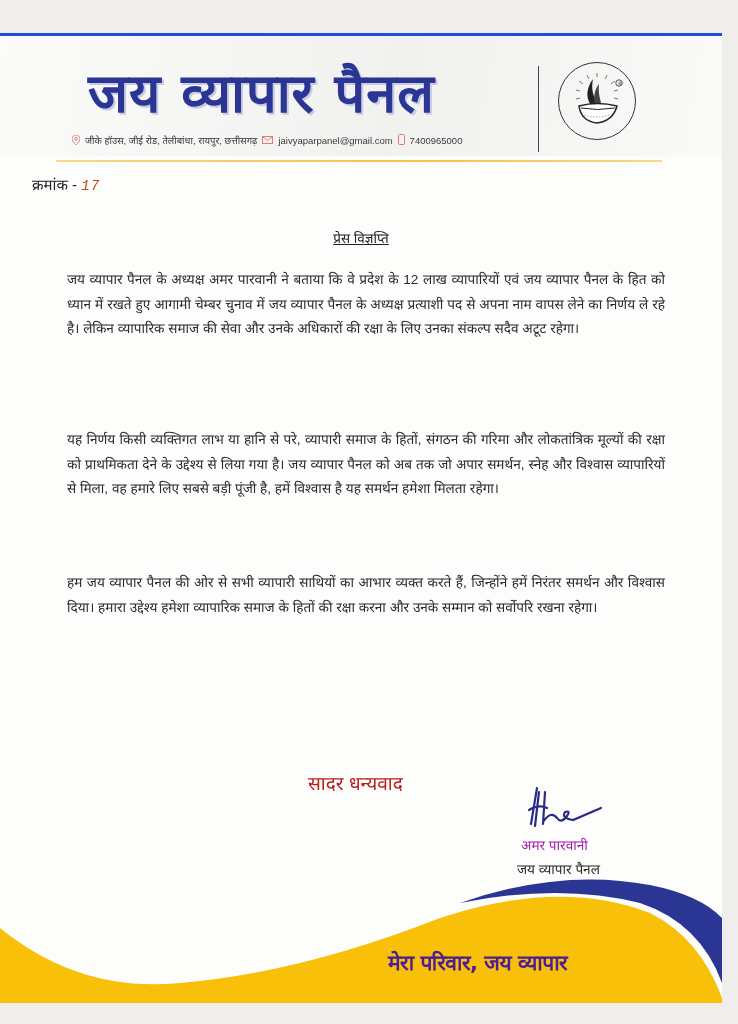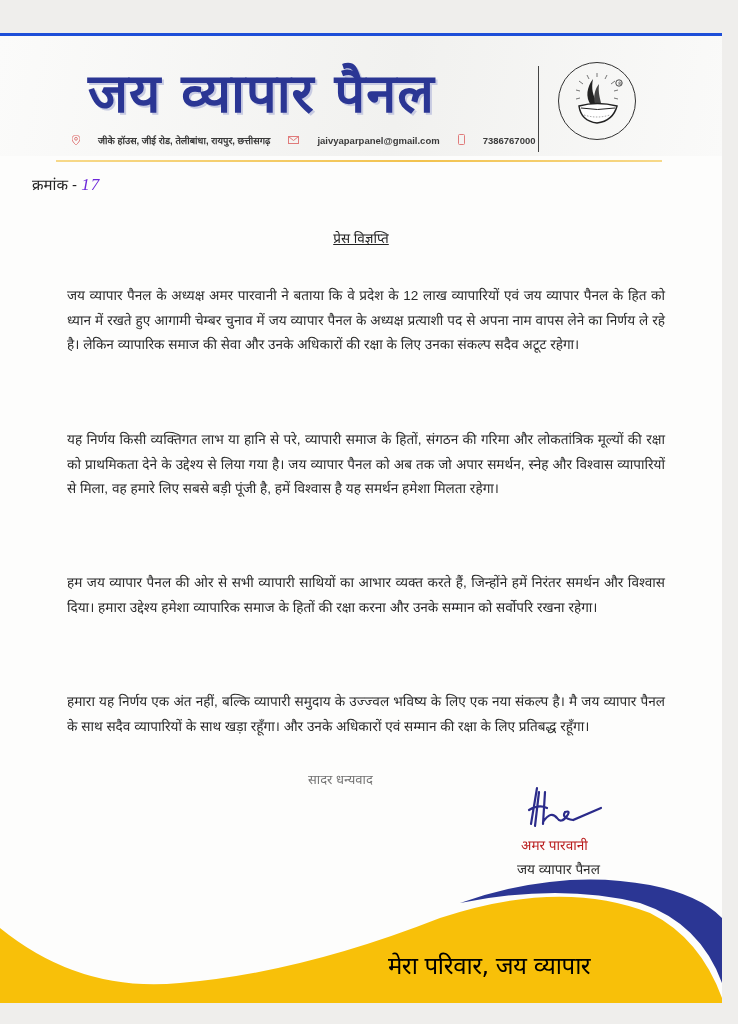--- a/index.html
+++ b/index.html
@@ -1,34 +1,34 @@
 <!DOCTYPE html>
 <html><head>
 <meta charset="utf-8">
 <style>
   html, body { margin:0; padding:0; }
   body { width:738px; height:1024px; background:#efeeec; position:relative; overflow:hidden; font-family:"Liberation Sans","DejaVu Sans",sans-serif; }
   .page { position:absolute; left:0; top:33px; width:722px; height:967px; background:#fdfdfc; border-top:3px solid #1d4ed8; overflow:hidden; }
   .header-bg { position:absolute; left:0; top:0; width:722px; height:120px; background:linear-gradient(100deg,#fbfbfa 0%,#f1f1ef 55%,#fafaf9 100%); }
   .title { position:absolute; left:88px; top:26px; font-family:"DejaVu Sans",sans-serif; font-weight:bold; font-size:54px; color:#2b3694; letter-spacing:1px; text-shadow:2px 2px 0 #c8cbe2; white-space:nowrap; line-height:64px; }
-  .contact { position:absolute; left:72px; top:98px; font-size:9.5px; font-weight:bold; color:#3a3a3a; white-space:nowrap; display:flex; align-items:center; gap:18px; }
+  .contact { position:absolute; left:72px; top:98px; font-size:9.5px; font-weight:normal; color:#3a3a3a; white-space:nowrap; display:flex; align-items:center; gap:5px; }
   .contact .ic { color:#e07b7b; font-size:9px; }
   .vdivider { position:absolute; left:538px; top:30px; width:1px; height:86px; background:#444; }
   .logo { position:absolute; left:558px; top:26px; width:76px; height:76px; border:1.5px solid #333; border-radius:50%; }
   .hline { position:absolute; left:56px; top:124px; width:606px; height:2px; background:linear-gradient(90deg,#f7d98a,#f2c24e 60%,#f7d98a); }
   .ref { position:absolute; top:138px; font-size:15px; color:#222; white-space:nowrap; }
-  .hand { font-family:Liberation Serif, serif; font-style:italic; color:#6d28d9; font-size:17px; letter-spacing:1px; }
+  .hand { font-family:Liberation Mono, monospace; font-style:italic; color:#c2410c; font-size:14px; letter-spacing:1px; }
   .heading { position:absolute; left:0; width:722px; text-align:center; font-size:13.5px; color:#222; }
   .heading span { text-decoration:underline; }
   .para { position:absolute; left:67px; width:598px; font-size:13.6px; line-height:24.5px; color:#2a2a2a; text-align:justify; text-align-last:left; }
-  .thanks { position:absolute; left:308px; top:734px; font-size:13px; color:#737373; }
-  .signame { position:absolute; left:521px; top:799px; font-size:13.6px; color:#b91c1c; }
+  .thanks { position:absolute; left:308px; top:734px; font-size:19px; color:#b91c1c; }
+  .signame { position:absolute; left:521px; top:799px; font-size:13.6px; color:#a21caf; }
   .sigorg { position:absolute; left:517px; top:823px; font-size:13.6px; color:#2a2a2a; }
   .wave { position:absolute; left:0; top:837px; width:722px; height:130px; }
-  .slogan { position:absolute; left:388px; top:912px; font-family:"DejaVu Sans",sans-serif; font-weight:normal; font-size:24px; color:#000000; white-space:nowrap; letter-spacing:-0.5px; }
+  .slogan { position:absolute; left:388px; top:912px; font-family:"DejaVu Sans",sans-serif; font-weight:bold; font-size:21px; color:#4c1d95; white-space:nowrap; letter-spacing:-0.5px; }
 </style>
 </head>
 <body>
 
 <div class="page">
   <div class="header-bg"></div>
 
   <div class="title">जय व्यापार पैनल</div>
 
   <div class="contact">
@@ -43,21 +43,21 @@
           <rect x="0.5" y="0.5" width="10" height="7" fill="none" stroke="#e07b7b"></rect>
           <path d="M0.5 0.5 5.5 4.5 10.5 0.5" fill="none" stroke="#e07b7b"></path>
         </svg>
     </span>
     <span>jaivyaparpanel@gmail.com</span>
     <span class="ic">
       <svg width="7" height="11" viewBox="0 0 7 11">
           <rect x="0.5" y="0.5" width="6" height="10" rx="1" fill="none" stroke="#e07b7b"></rect>
         </svg>
     </span>
-    <span>7386767000</span>
+    <span>7400965000</span>
   </div>
 
   <div class="vdivider"></div>
 
   <div class="logo">
     <svg width="76" height="76" viewBox="0 0 76 76">
       <g stroke="#555" stroke-width="0.8">
         <line x1="38" y1="14" x2="38" y2="10"></line>
           <line x1="46" y1="16" x2="48" y2="12"></line>
           <line x1="52" y1="21" x2="56" y2="18"></line>
@@ -82,24 +82,23 @@
 
   <div class="ref" style="left:32px;">
     <span>क्रमांक -</span>
     <span class="hand">17</span>
   </div>
 
   <div class="heading" style="top:193px;">
     <span>प्रेस विज्ञप्ति</span>
   </div>
 
-  <div class="para" style="top:248px;">जय व्यापार पैनल के अध्यक्ष अमर पारवानी ने बताया कि वे प्रदेश के 12 लाख व्यापारियों एवं जय व्यापार पैनल के हित को ध्यान में रखते हुए आगामी चेम्बर चुनाव में जय व्यापार पैनल के अध्यक्ष प्रत्याशी पद से अपना नाम वापस लेने का निर्णय ले रहे है। लेकिन व्यापारिक समाज की सेवा और उनके अधिकारों की रक्षा के लिए उनका संकल्प सदैव अटूट रहेगा।</div>
+  <div class="para" style="top:232px;">जय व्यापार पैनल के अध्यक्ष अमर पारवानी ने बताया कि वे प्रदेश के 12 लाख व्यापारियों एवं जय व्यापार पैनल के हित को ध्यान में रखते हुए आगामी चेम्बर चुनाव में जय व्यापार पैनल के अध्यक्ष प्रत्याशी पद से अपना नाम वापस लेने का निर्णय ले रहे है। लेकिन व्यापारिक समाज की सेवा और उनके अधिकारों की रक्षा के लिए उनका संकल्प सदैव अटूट रहेगा।</div>
   <div class="para" style="top:535px;">हम जय व्यापार पैनल की ओर से सभी व्यापारी साथियों का आभार व्यक्त करते हैं, जिन्होंने हमें निरंतर समर्थन और विश्वास दिया। हमारा उद्देश्य हमेशा व्यापारिक समाज के हितों की रक्षा करना और उनके सम्मान को सर्वोपरि रखना रहेगा।</div>
   <div class="para" style="top:392px;">यह निर्णय किसी व्यक्तिगत लाभ या हानि से परे, व्यापारी समाज के हितों, संगठन की गरिमा और लोकतांत्रिक मूल्यों की रक्षा को प्राथमिकता देने के उद्देश्य से लिया गया है। जय व्यापार पैनल को अब तक जो अपार समर्थन, स्नेह और विश्वास व्यापारियों से मिला, वह हमारे लिए सबसे बड़ी पूंजी है, हमें विश्वास है यह समर्थन हमेशा मिलता रहेगा।</div>
-  <div class="para" style="top:654px;">हमारा यह निर्णय एक अंत नहीं, बल्कि व्यापारी समुदाय के उज्ज्वल भविष्य के लिए एक नया संकल्प है। मै जय व्यापार पैनल के साथ सदैव व्यापारियों के साथ खड़ा रहूँगा। और उनके अधिकारों एवं सम्मान की रक्षा के लिए प्रतिबद्ध रहूँगा।</div>
 
   <div class="thanks">सादर धन्यवाद</div>
 
   <div style="position:absolute;left:525px;top:748px;width:80px;height:50px;">
     <svg width="80" height="50" viewBox="0 0 80 50">
       <path d="M6 40 L12 4 M14 8 L10 42 M4 26 Q14 20 22 24 M20 8 L18 40 M18 38 Q26 26 32 34 Q36 40 42 32 Q46 26 40 28 Q36 34 48 36 L76 24" fill="none" stroke="#2b2b8a" stroke-width="2.2" stroke-linecap="round"></path>
     </svg>
   </div>
   <div class="signame">अमर पारवानी</div>
   <div class="sigorg">जय व्यापार पैनल</div>

